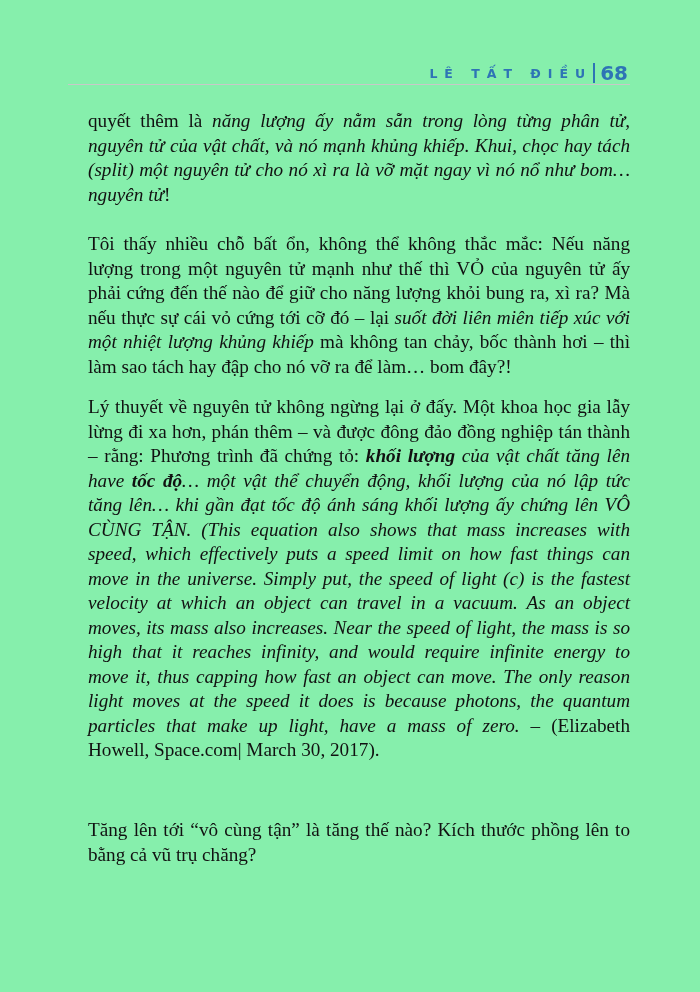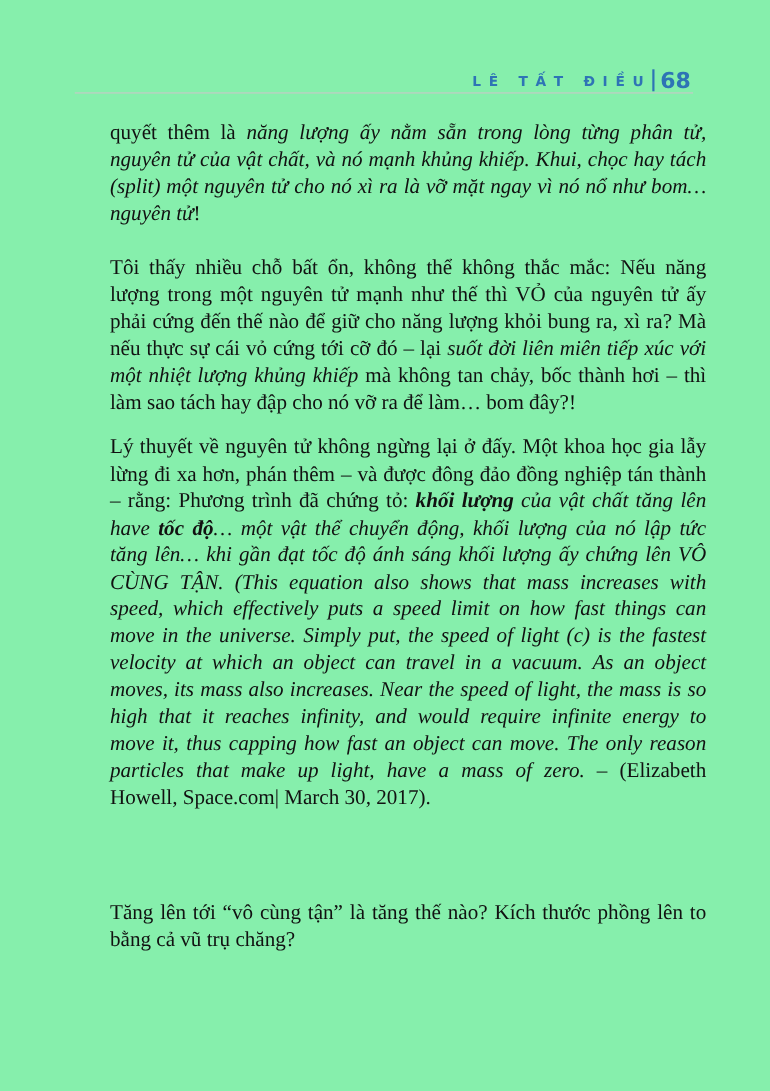--- a/index.html
+++ b/index.html
@@ -31,21 +31,21 @@
       color: #111; line-height: 24.5px;
     }
     .line {
       display: block; height: 24.5px; white-space: nowrap;
       text-align: justify; text-align-last: justify;
     }
     .line.last { text-align-last: left; }
     .line .seg { display: inline; }
     em, .it { font-style: italic; }
     .bi { font-weight: bold; font-style: italic; }
-    .para { position: absolute; left: 12px; width: 542px; }
+    .para { position: absolute; left: 0; width: 542px; }
   </style>
 </head>
 <body>
 
 <div class="page">
 
   <div class="running-head">
     <span class="rh-author">LÊ TẤT ĐIỀU</span>
     <span class="rh-sep"></span>
     <span class="rh-page">68</span>
@@ -73,20 +73,21 @@
         <div class="line"><span class="seg">– rằng: Phương trình đã chứng tỏ: </span><span class="seg bi">khối lượng</span><span class="seg it"> của vật chất tăng lên</span></div>
         <div class="line"><span class="seg it">have </span><span class="seg bi">tốc độ</span><span class="seg it">… một vật thể chuyển động, khối lượng của nó lập tức</span></div>
         <div class="line"><span class="seg it">tăng lên… khi gần đạt tốc độ ánh sáng khối lượng ấy chứng lên VÔ</span></div>
         <div class="line"><span class="seg it">CÙNG TẬN. (This equation also shows that mass increases with</span></div>
         <div class="line"><span class="seg it">speed, which effectively puts a speed limit on how fast things can</span></div>
         <div class="line"><span class="seg it">move in the universe. Simply put, the speed of light (c) is the fastest</span></div>
         <div class="line"><span class="seg it">velocity at which an object can travel in a vacuum. As an object</span></div>
         <div class="line"><span class="seg it">moves, its mass also increases. Near the speed of light, the mass is so</span></div>
         <div class="line"><span class="seg it">high that it reaches infinity, and would require infinite energy to</span></div>
         <div class="line"><span class="seg it">move it, thus capping how fast an object can move. The only reason</span></div>
+        <div class="line"><span class="seg it">light moves at the speed it does is because photons, the quantum</span></div>
         <div class="line"><span class="seg it">particles that make up light, have a mass of zero.</span><span class="seg"> – (Elizabeth</span></div>
         <div class="line last"><span class="seg">Howell, Space.com| March 30, 2017).</span></div>
       </div>
     <div class="para" style="top:709px;">
         <div class="line"><span class="seg">Tăng lên tới “vô cùng tận” là tăng thế nào? Kích thước phồng lên to</span></div>
         <div class="line last"><span class="seg">bằng cả vũ trụ chăng?</span></div>
       </div>
   </div>
 
 </div>

